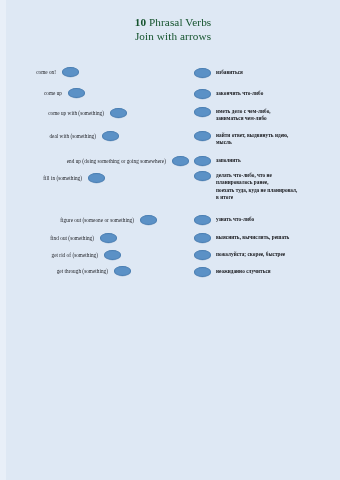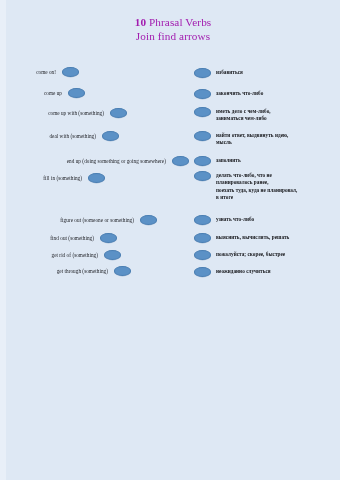--- a/index.html
+++ b/index.html
@@ -31,21 +31,21 @@
     left: 6px; top: 0;
     width: 334px; height: 480px;
   }
 
   
   #title-block {
     position: absolute;
     left: 0; top: 16px;
     width: 334px;
     text-align: center;
-    color: #a21caf;
+    color: #14532d;
     line-height: 1.18;
   }
   .title-line {
     font-family: "Liberation Serif", serif;
     font-size: 11.2px;
     letter-spacing: 0.1px;
     white-space: nowrap;
   }
   .title-line-1 { font-weight: normal; }
   .title-line-1 .num { font-weight: bold; }
@@ -104,21 +104,21 @@
 </head>
 <body>
 
 <div id="page">
   <div id="left-edge-strip"></div>
 
   <div id="sheet">
 
     <div id="title-block">
       <div class="title-line title-line-1"><span class="num">10</span><span> Phrasal Verbs</span></div>
-      <div class="title-line title-line-2">Join find arrows</div>
+      <div class="title-line title-line-2">Join with arrows</div>
     </div>
 
     <div class="col" id="left-col">
         <div class="row row-left" style="top: 67px;">
           <span class="label" style="width: 50px; display: inline-block; text-align: right;">come on!</span>
           <span class="dot"></span>
         </div>
         <div class="row row-left" style="top: 88px;">
           <span class="label" style="width: 56px; display: inline-block; text-align: right;">come up</span>
           <span class="dot"></span>

